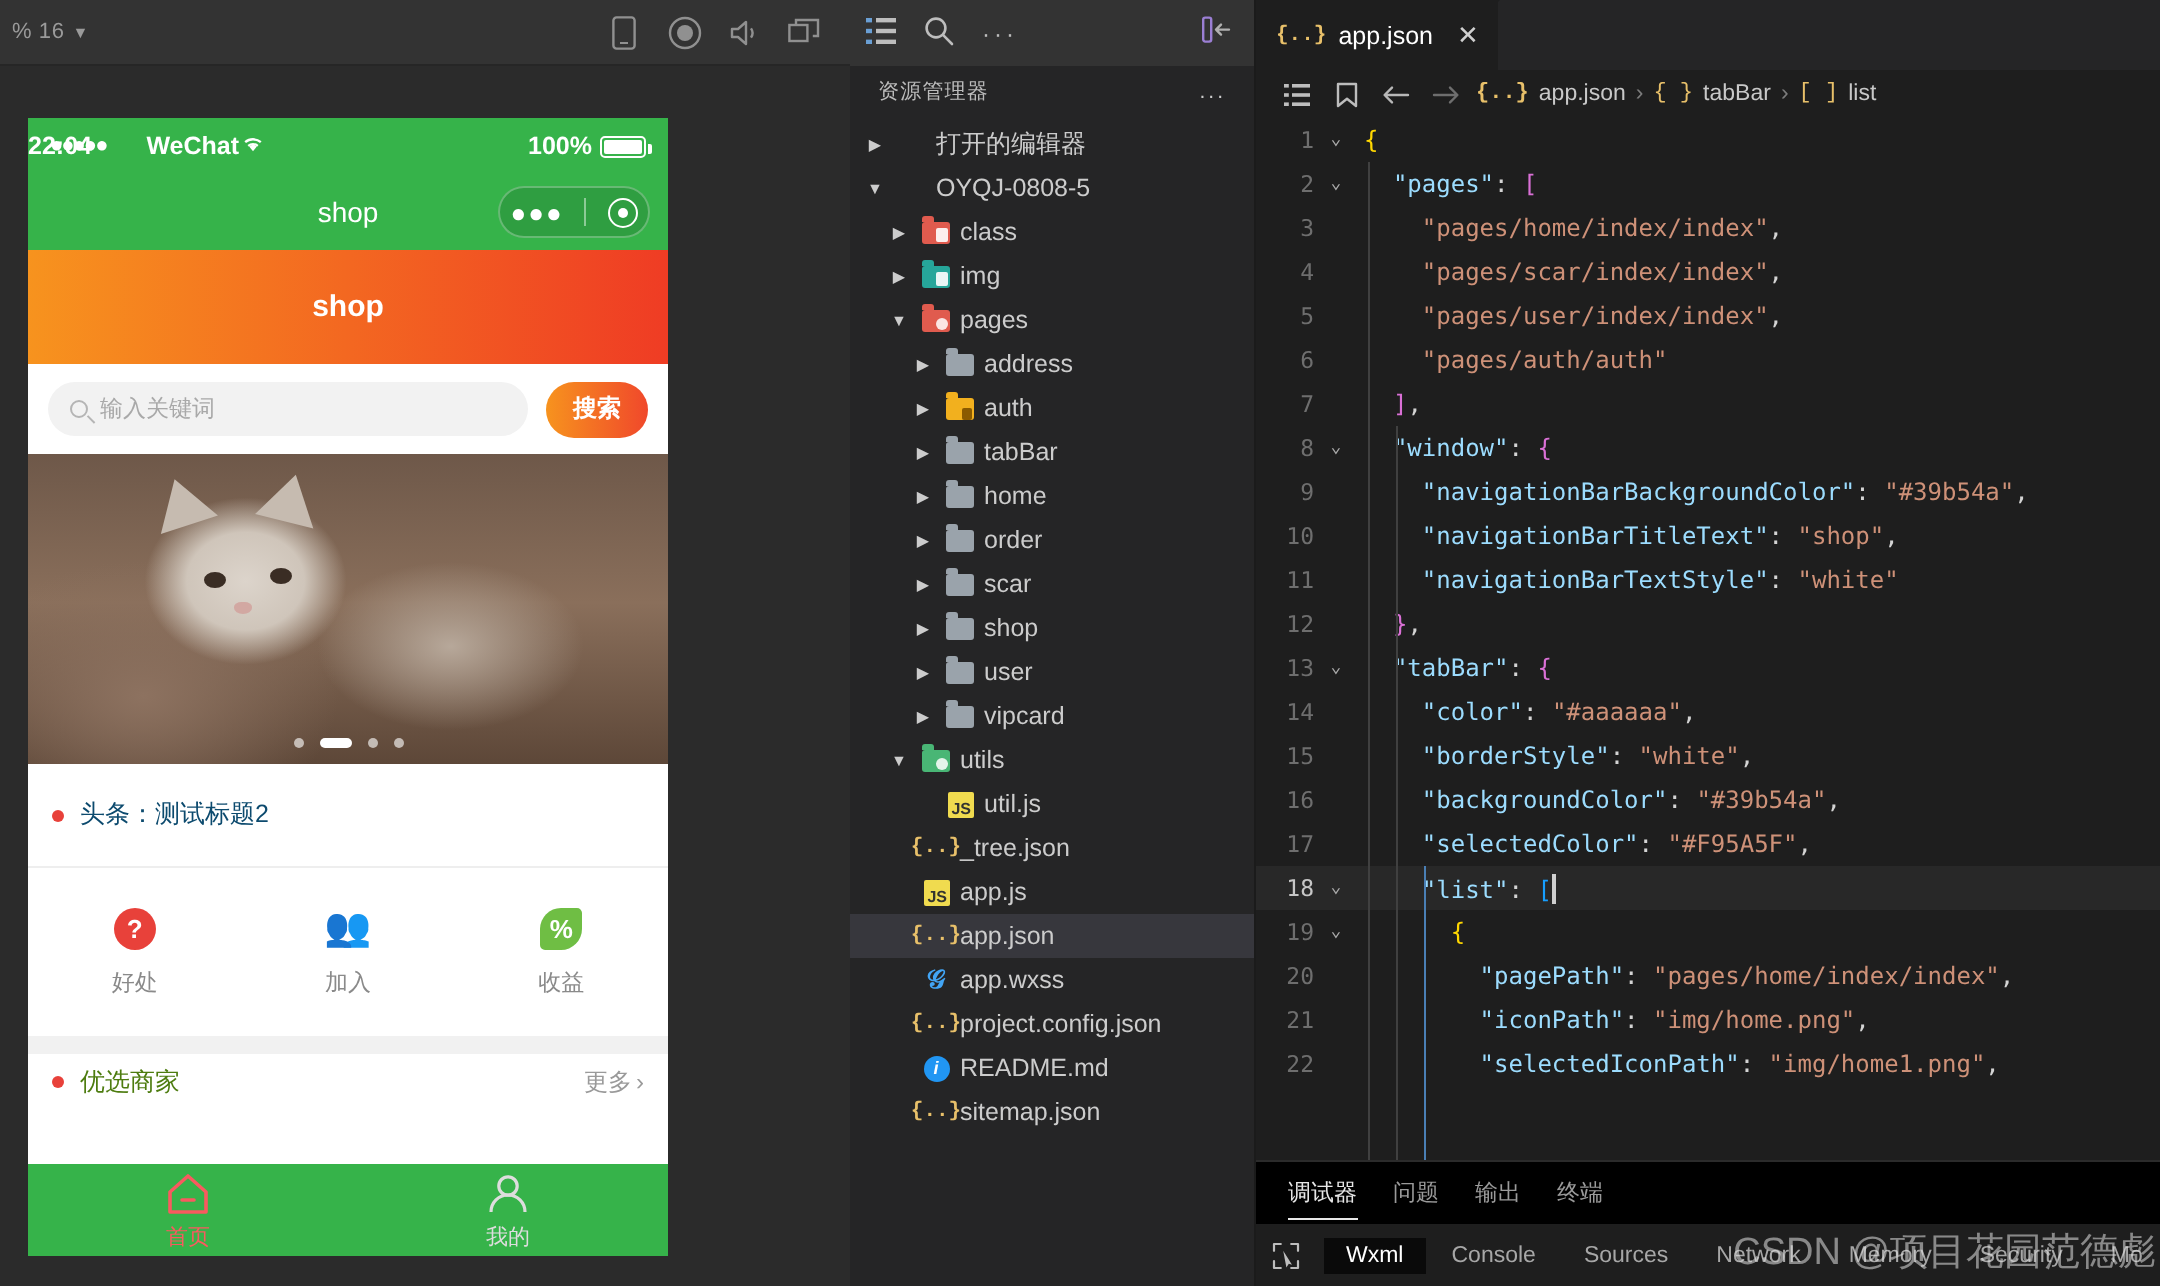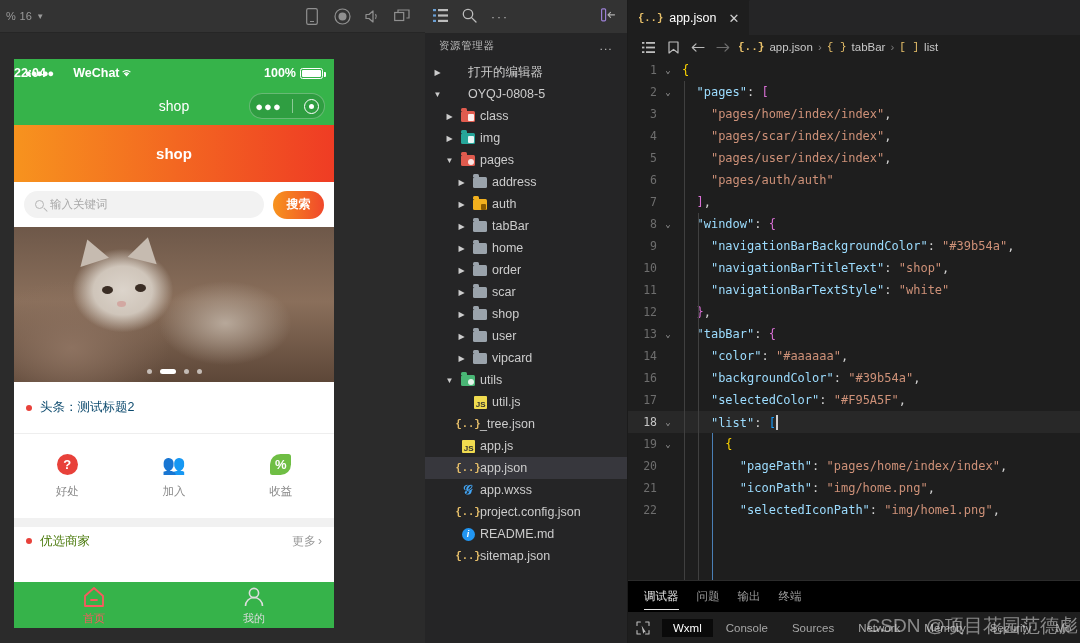--- a/index.html
+++ b/index.html
@@ -616,20 +616,21 @@
         <div class="cline"><span class="lnum">5</span><span class="fold-arrow"></span><span class="code-txt">&nbsp;&nbsp;&nbsp;&nbsp;<span class="s">"pages/user/index/index"</span><span class="p">,</span></span></div>
         <div class="cline"><span class="lnum">6</span><span class="fold-arrow"></span><span class="code-txt">&nbsp;&nbsp;&nbsp;&nbsp;<span class="s">"pages/auth/auth"</span></span></div>
         <div class="cline"><span class="lnum">7</span><span class="fold-arrow"></span><span class="code-txt">&nbsp;&nbsp;<span class="b2">]</span><span class="p">,</span></span></div>
         <div class="cline"><span class="lnum">8</span><span class="fold-arrow">⌄</span><span class="code-txt">&nbsp;&nbsp;<span class="k">"window"</span><span class="p">:&nbsp;</span><span class="b2">{</span></span></div>
         <div class="cline"><span class="lnum">9</span><span class="fold-arrow"></span><span class="code-txt">&nbsp;&nbsp;&nbsp;&nbsp;<span class="k">"navigationBarBackgroundColor"</span><span class="p">:&nbsp;</span><span class="s">"#39b54a"</span><span class="p">,</span></span></div>
         <div class="cline"><span class="lnum">10</span><span class="fold-arrow"></span><span class="code-txt">&nbsp;&nbsp;&nbsp;&nbsp;<span class="k">"navigationBarTitleText"</span><span class="p">:&nbsp;</span><span class="s">"shop"</span><span class="p">,</span></span></div>
         <div class="cline"><span class="lnum">11</span><span class="fold-arrow"></span><span class="code-txt">&nbsp;&nbsp;&nbsp;&nbsp;<span class="k">"navigationBarTextStyle"</span><span class="p">:&nbsp;</span><span class="s">"white"</span></span></div>
         <div class="cline"><span class="lnum">12</span><span class="fold-arrow"></span><span class="code-txt">&nbsp;&nbsp;<span class="b2">}</span><span class="p">,</span></span></div>
         <div class="cline"><span class="lnum">13</span><span class="fold-arrow">⌄</span><span class="code-txt">&nbsp;&nbsp;<span class="k">"tabBar"</span><span class="p">:&nbsp;</span><span class="b2">{</span></span></div>
         <div class="cline"><span class="lnum">14</span><span class="fold-arrow"></span><span class="code-txt">&nbsp;&nbsp;&nbsp;&nbsp;<span class="k">"color"</span><span class="p">:&nbsp;</span><span class="s">"#aaaaaa"</span><span class="p">,</span></span></div>
+        <div class="cline"><span class="lnum">15</span><span class="fold-arrow"></span><span class="code-txt">&nbsp;&nbsp;&nbsp;&nbsp;<span class="k">"borderStyle"</span><span class="p">:&nbsp;</span><span class="s">"white"</span><span class="p">,</span></span></div>
         <div class="cline"><span class="lnum">16</span><span class="fold-arrow"></span><span class="code-txt">&nbsp;&nbsp;&nbsp;&nbsp;<span class="k">"backgroundColor"</span><span class="p">:&nbsp;</span><span class="s">"#39b54a"</span><span class="p">,</span></span></div>
         <div class="cline"><span class="lnum">17</span><span class="fold-arrow"></span><span class="code-txt">&nbsp;&nbsp;&nbsp;&nbsp;<span class="k">"selectedColor"</span><span class="p">:&nbsp;</span><span class="s">"#F95A5F"</span><span class="p">,</span></span></div>
         <div class="cline active"><span class="lnum">18</span><span class="fold-arrow">⌄</span><span class="code-txt">&nbsp;&nbsp;&nbsp;&nbsp;<span class="k">"list"</span><span class="p">:&nbsp;</span><span class="b3">[</span><span class="cursor"></span></span></div>
         <div class="cline"><span class="lnum">19</span><span class="fold-arrow">⌄</span><span class="code-txt">&nbsp;&nbsp;&nbsp;&nbsp;&nbsp;&nbsp;<span class="b1">{</span></span></div>
         <div class="cline"><span class="lnum">20</span><span class="fold-arrow"></span><span class="code-txt">&nbsp;&nbsp;&nbsp;&nbsp;&nbsp;&nbsp;&nbsp;&nbsp;<span class="k">"pagePath"</span><span class="p">:&nbsp;</span><span class="s">"pages/home/index/index"</span><span class="p">,</span></span></div>
         <div class="cline"><span class="lnum">21</span><span class="fold-arrow"></span><span class="code-txt">&nbsp;&nbsp;&nbsp;&nbsp;&nbsp;&nbsp;&nbsp;&nbsp;<span class="k">"iconPath"</span><span class="p">:&nbsp;</span><span class="s">"img/home.png"</span><span class="p">,</span></span></div>
         <div class="cline"><span class="lnum">22</span><span class="fold-arrow"></span><span class="code-txt">&nbsp;&nbsp;&nbsp;&nbsp;&nbsp;&nbsp;&nbsp;&nbsp;<span class="k">"selectedIconPath"</span><span class="p">:&nbsp;</span><span class="s">"img/home1.png"</span><span class="p">,</span></span></div>
         <div class="indent-guide" style="left: 56px; top: 22px;"></div>
         <div class="indent-guide" style="left: 70px; top: 154px;"></div>
         <div class="indent-guide" style="left: 84px; top: 374px; background: rgb(74, 127, 181);"></div>

